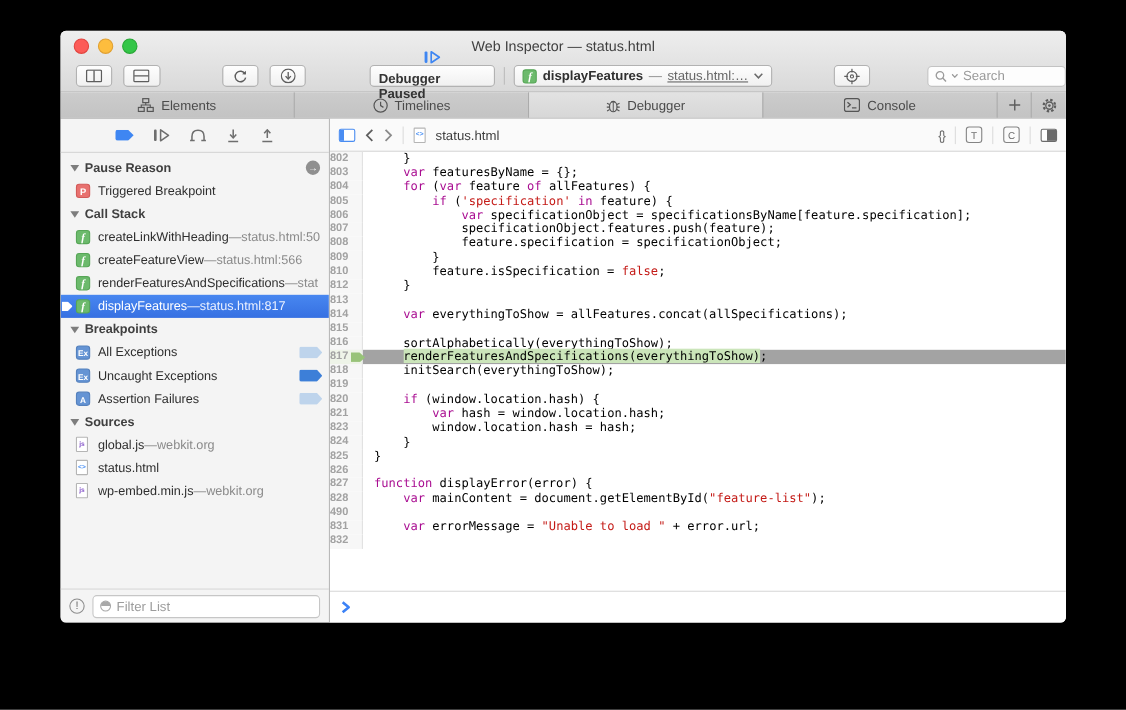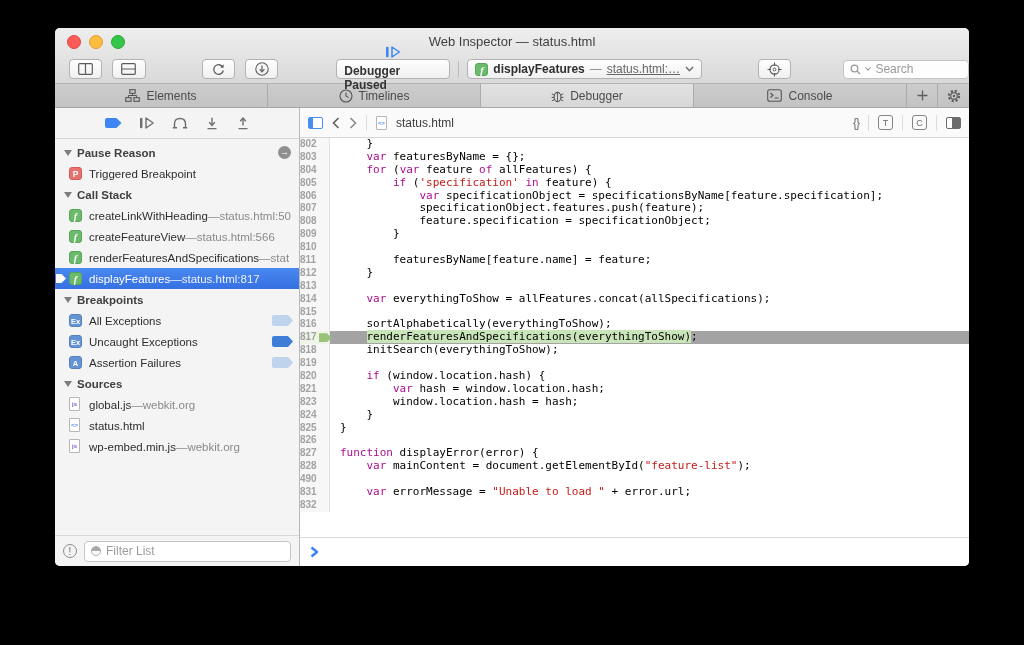--- a/index.html
+++ b/index.html
@@ -384,22 +384,21 @@
       <div class="editor">
         <div>
             <div class="code-row"><div class="gcell">802</div><div class="src"><span class="tok-p">    }</span></div></div>
             <div class="code-row"><div class="gcell">803</div><div class="src"><span class="tok-p">    </span><span class="tok-k">var</span><span class="tok-p"> featuresByName = {};</span></div></div>
             <div class="code-row"><div class="gcell">804</div><div class="src"><span class="tok-p">    </span><span class="tok-k">for</span><span class="tok-p"> (</span><span class="tok-k">var</span><span class="tok-p"> feature </span><span class="tok-k">of</span><span class="tok-p"> allFeatures) {</span></div></div>
             <div class="code-row"><div class="gcell">805</div><div class="src"><span class="tok-p">        </span><span class="tok-k">if</span><span class="tok-p"> (</span><span class="tok-s">'specification'</span><span class="tok-p"> </span><span class="tok-k">in</span><span class="tok-p"> feature) {</span></div></div>
             <div class="code-row"><div class="gcell">806</div><div class="src"><span class="tok-p">            </span><span class="tok-k">var</span><span class="tok-p"> specificationObject = specificationsByName[feature.specification];</span></div></div>
             <div class="code-row"><div class="gcell">807</div><div class="src"><span class="tok-p">            specificationObject.features.push(feature);</span></div></div>
             <div class="code-row"><div class="gcell">808</div><div class="src"><span class="tok-p">            feature.specification = specificationObject;</span></div></div>
             <div class="code-row"><div class="gcell">809</div><div class="src"><span class="tok-p">        }</span></div></div>
-            <div class="code-row"><div class="gcell">810</div></div>
-            <div class="code-row"><div class="gcell">811</div><div class="src"><span class="tok-p">        featuresByName[feature.name] = feature;</span></div></div>
+            <div class="code-row"><div class="gcell">810</div><div class="src"><span class="tok-p">        feature.isSpecification = </span><span class="tok-b">false</span><span class="tok-p">;</span></div></div>
             <div class="code-row"><div class="gcell">812</div><div class="src"><span class="tok-p">    }</span></div></div>
             <div class="code-row"><div class="gcell">813</div><div class="src"></div></div>
             <div class="code-row"><div class="gcell">814</div><div class="src"><span class="tok-p">    </span><span class="tok-k">var</span><span class="tok-p"> everythingToShow = allFeatures.concat(allSpecifications);</span></div></div>
             <div class="code-row"><div class="gcell">815</div><div class="src"></div></div>
             <div class="code-row"><div class="gcell">816</div><div class="src"><span class="tok-p">    sortAlphabetically(everythingToShow);</span></div></div>
             <div class="code-row active"><div class="gcell">817<span class="exec-arrow"></span></div><div class="src"><span class="tok-p">    </span><span class="tok-h">renderFeaturesAndSpecifications(everythingToShow)</span><span class="tok-p">;</span></div></div>
             <div class="code-row"><div class="gcell">818</div><div class="src"><span class="tok-p">    initSearch(everythingToShow);</span></div></div>
             <div class="code-row"><div class="gcell">819</div><div class="src"></div></div>
             <div class="code-row"><div class="gcell">820</div><div class="src"><span class="tok-p">    </span><span class="tok-k">if</span><span class="tok-p"> (window.location.hash) {</span></div></div>
             <div class="code-row"><div class="gcell">821</div><div class="src"><span class="tok-p">        </span><span class="tok-k">var</span><span class="tok-p"> hash = window.location.hash;</span></div></div>

